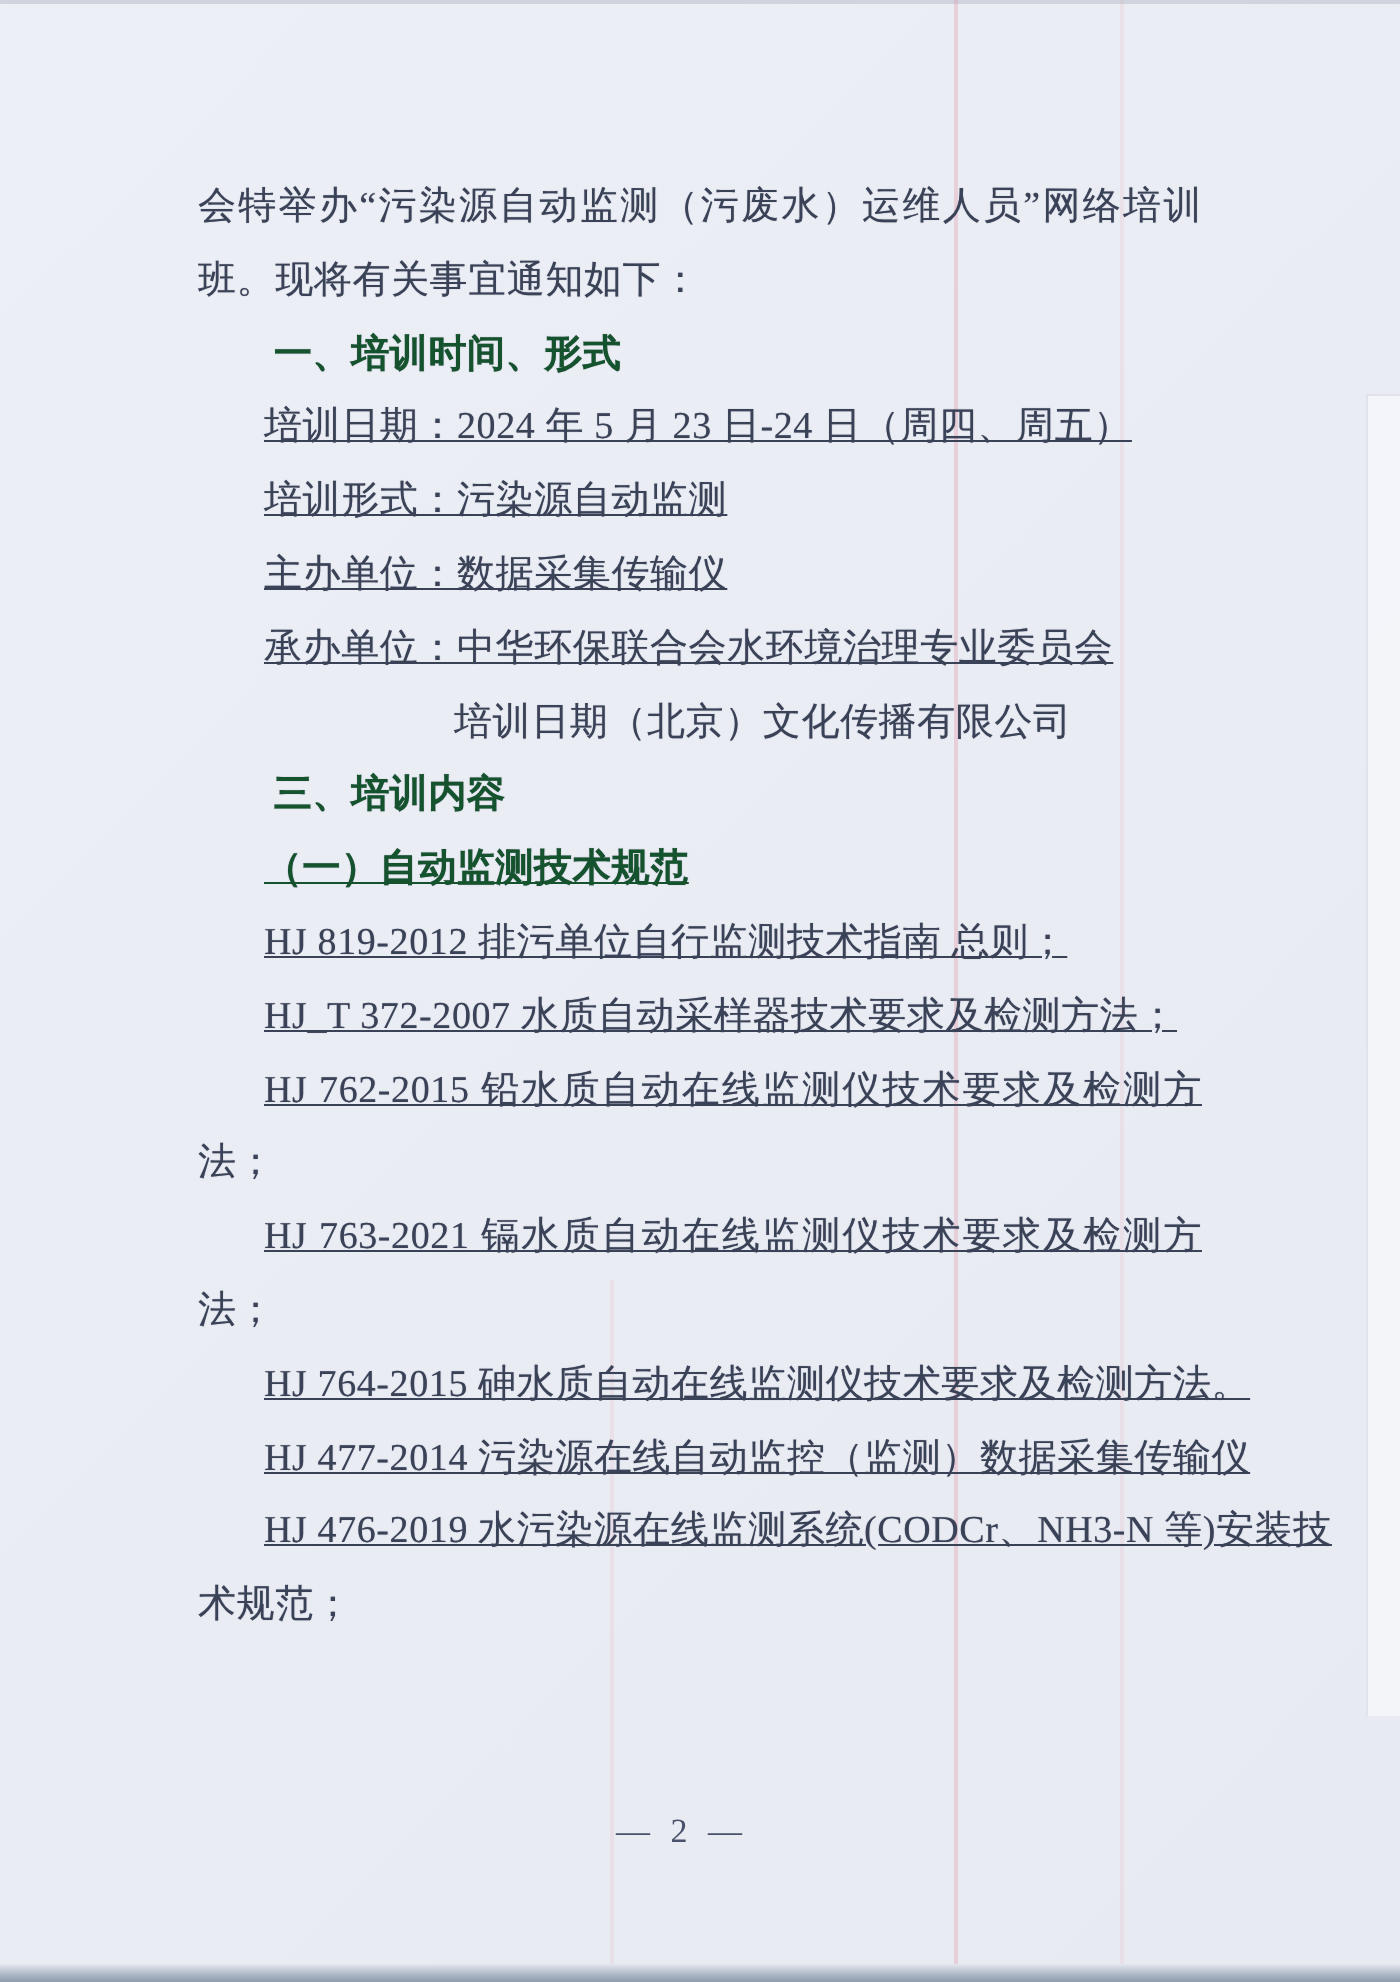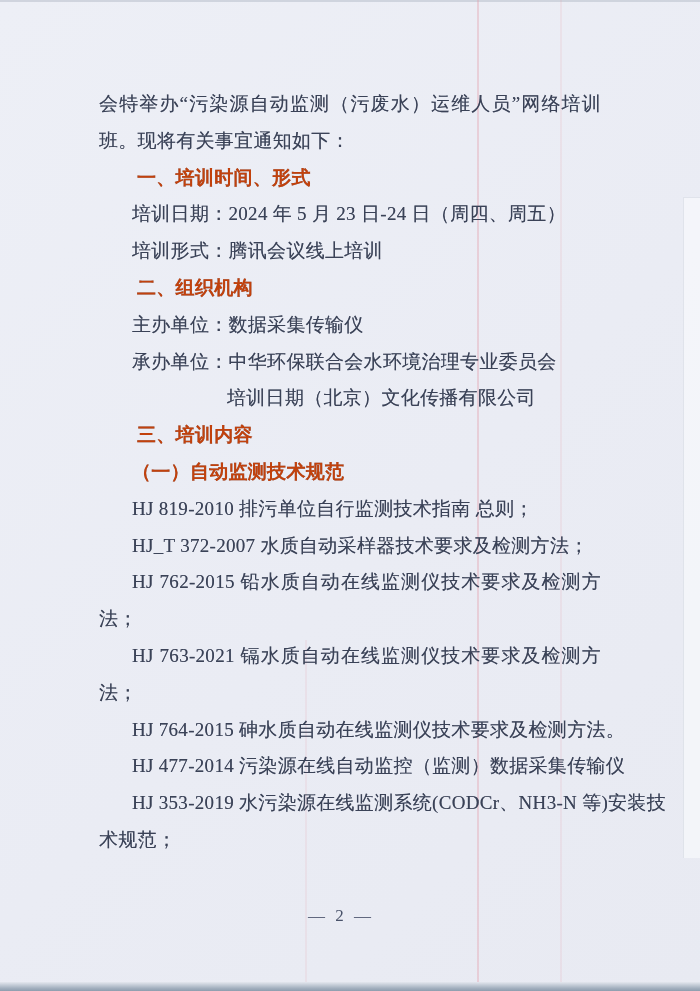--- a/index.html
+++ b/index.html
@@ -67,26 +67,26 @@
     width: 502px;
   }
   .line {
     font-size: 19px;
     line-height: 36.8px;
     height: 36.8px;
     letter-spacing: 0.3px;
     white-space: nowrap;
     text-shadow: 0 0 0.5px rgba(58, 66, 87, 0.55);
   }
-  .indent { padding-left: 33px; }
+  .indent { padding-left: 33px; text-decoration: underline; }
   .indent-lg { padding-left: 38px; }
   .hang { padding-left: 128px; }
   .bold {
     font-weight: bold;
-    color: #c2410c;
+    color: #14532d;
   }
   .fill {
     text-align: justify;
     text-align-last: justify;
   }
   .footer {
     position: absolute;
     top: 906px;
     left: 0;
     width: 700px;
@@ -106,35 +106,34 @@
   <div class="pink-streak-main"></div>
   <div class="pink-streak-2"></div>
   <div class="pink-streak-3"></div>
   <div class="right-lighter-panel"></div>
 
   <div class="doc">
     <div class="line fill">会特举办“污染源自动监测（污废水）运维人员”网络培训</div>
     <div class="line">班。现将有关事宜通知如下：</div>
     <div class="line bold indent-lg">一、培训时间、形式</div>
     <div class="line indent">培训日期：2024 年 5 月 23 日-24 日（周四、周五）</div>
-    <div class="line indent">培训形式：腾讯会议线上培训</div>
-    <div class="line bold indent-lg">二、组织机构</div>
+    <div class="line indent">培训形式：污染源自动监测</div>
     <div class="line indent">主办单位：数据采集传输仪</div>
     <div class="line indent">承办单位：中华环保联合会水环境治理专业委员会</div>
     <div class="line hang">培训日期（北京）文化传播有限公司</div>
     <div class="line bold indent-lg">三、培训内容</div>
     <div class="line bold indent">（一）自动监测技术规范</div>
-    <div class="line indent">HJ 819-2010 排污单位自行监测技术指南 总则；</div>
+    <div class="line indent">HJ 819-2012 排污单位自行监测技术指南 总则；</div>
     <div class="line indent">HJ_T 372-2007 水质自动采样器技术要求及检测方法；</div>
     <div class="line indent fill">HJ 762-2015 铅水质自动在线监测仪技术要求及检测方</div>
     <div class="line">法；</div>
     <div class="line indent fill">HJ 763-2021 镉水质自动在线监测仪技术要求及检测方</div>
     <div class="line">法；</div>
     <div class="line indent">HJ 764-2015 砷水质自动在线监测仪技术要求及检测方法。</div>
     <div class="line indent fill">HJ 477-2014 污染源在线自动监控（监测）数据采集传输仪</div>
-    <div class="line indent fill">HJ 353-2019 水污染源在线监测系统(CODCr、NH3-N 等)安装技</div>
+    <div class="line indent fill">HJ 476-2019 水污染源在线监测系统(CODCr、NH3-N 等)安装技</div>
     <div class="line">术规范；</div>
   </div>
 
   <div class="footer">— 2 —</div>
 
   <div class="edge-bottom"></div>
 </div>
 
 </body></html>

